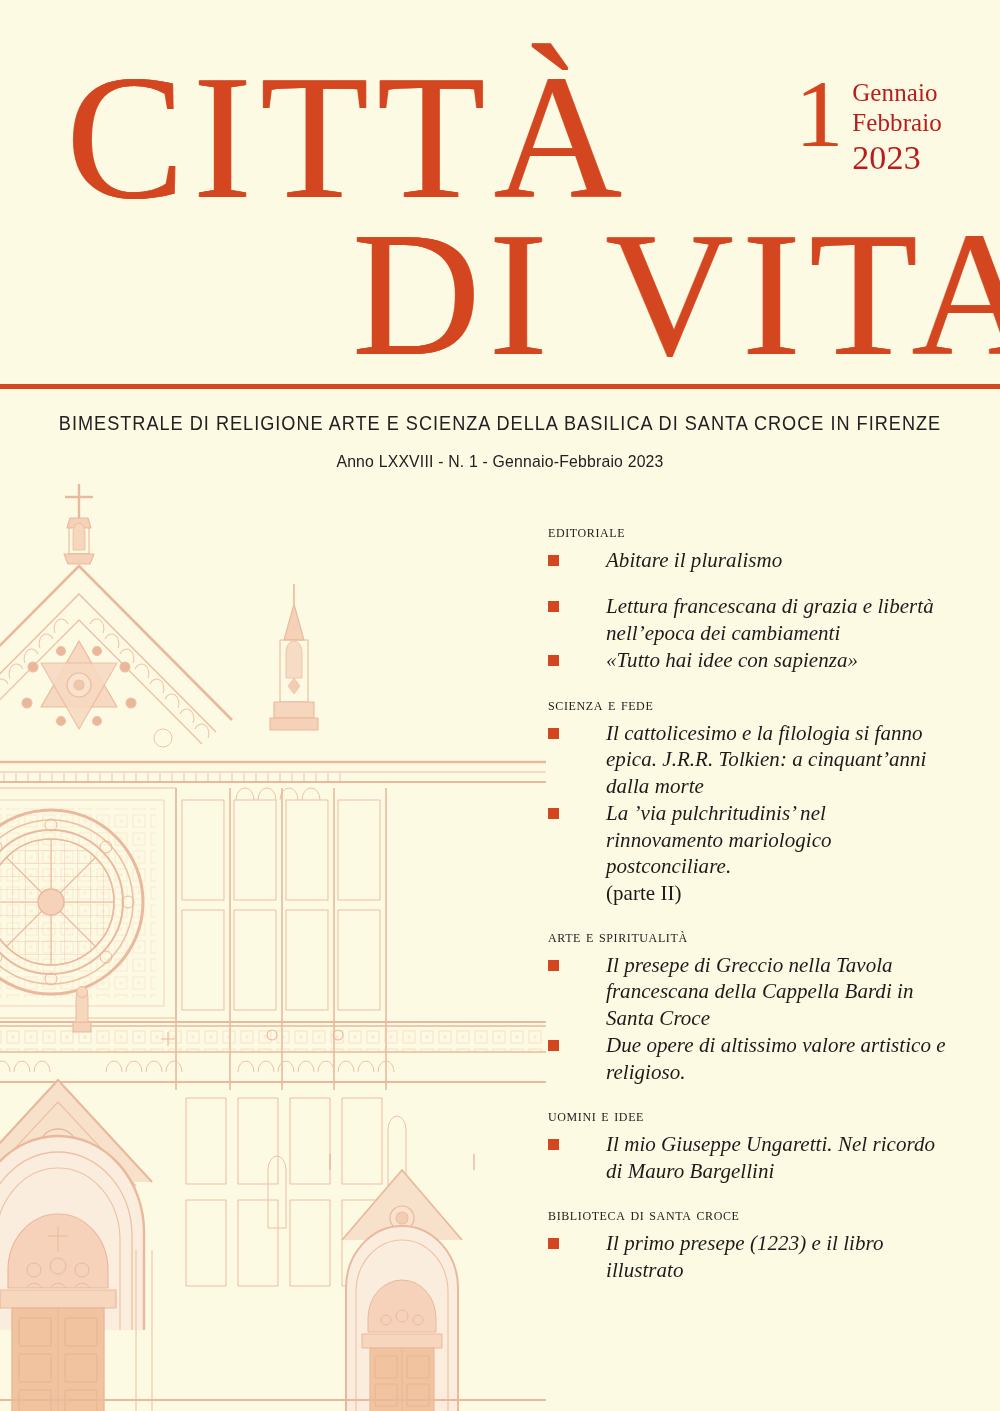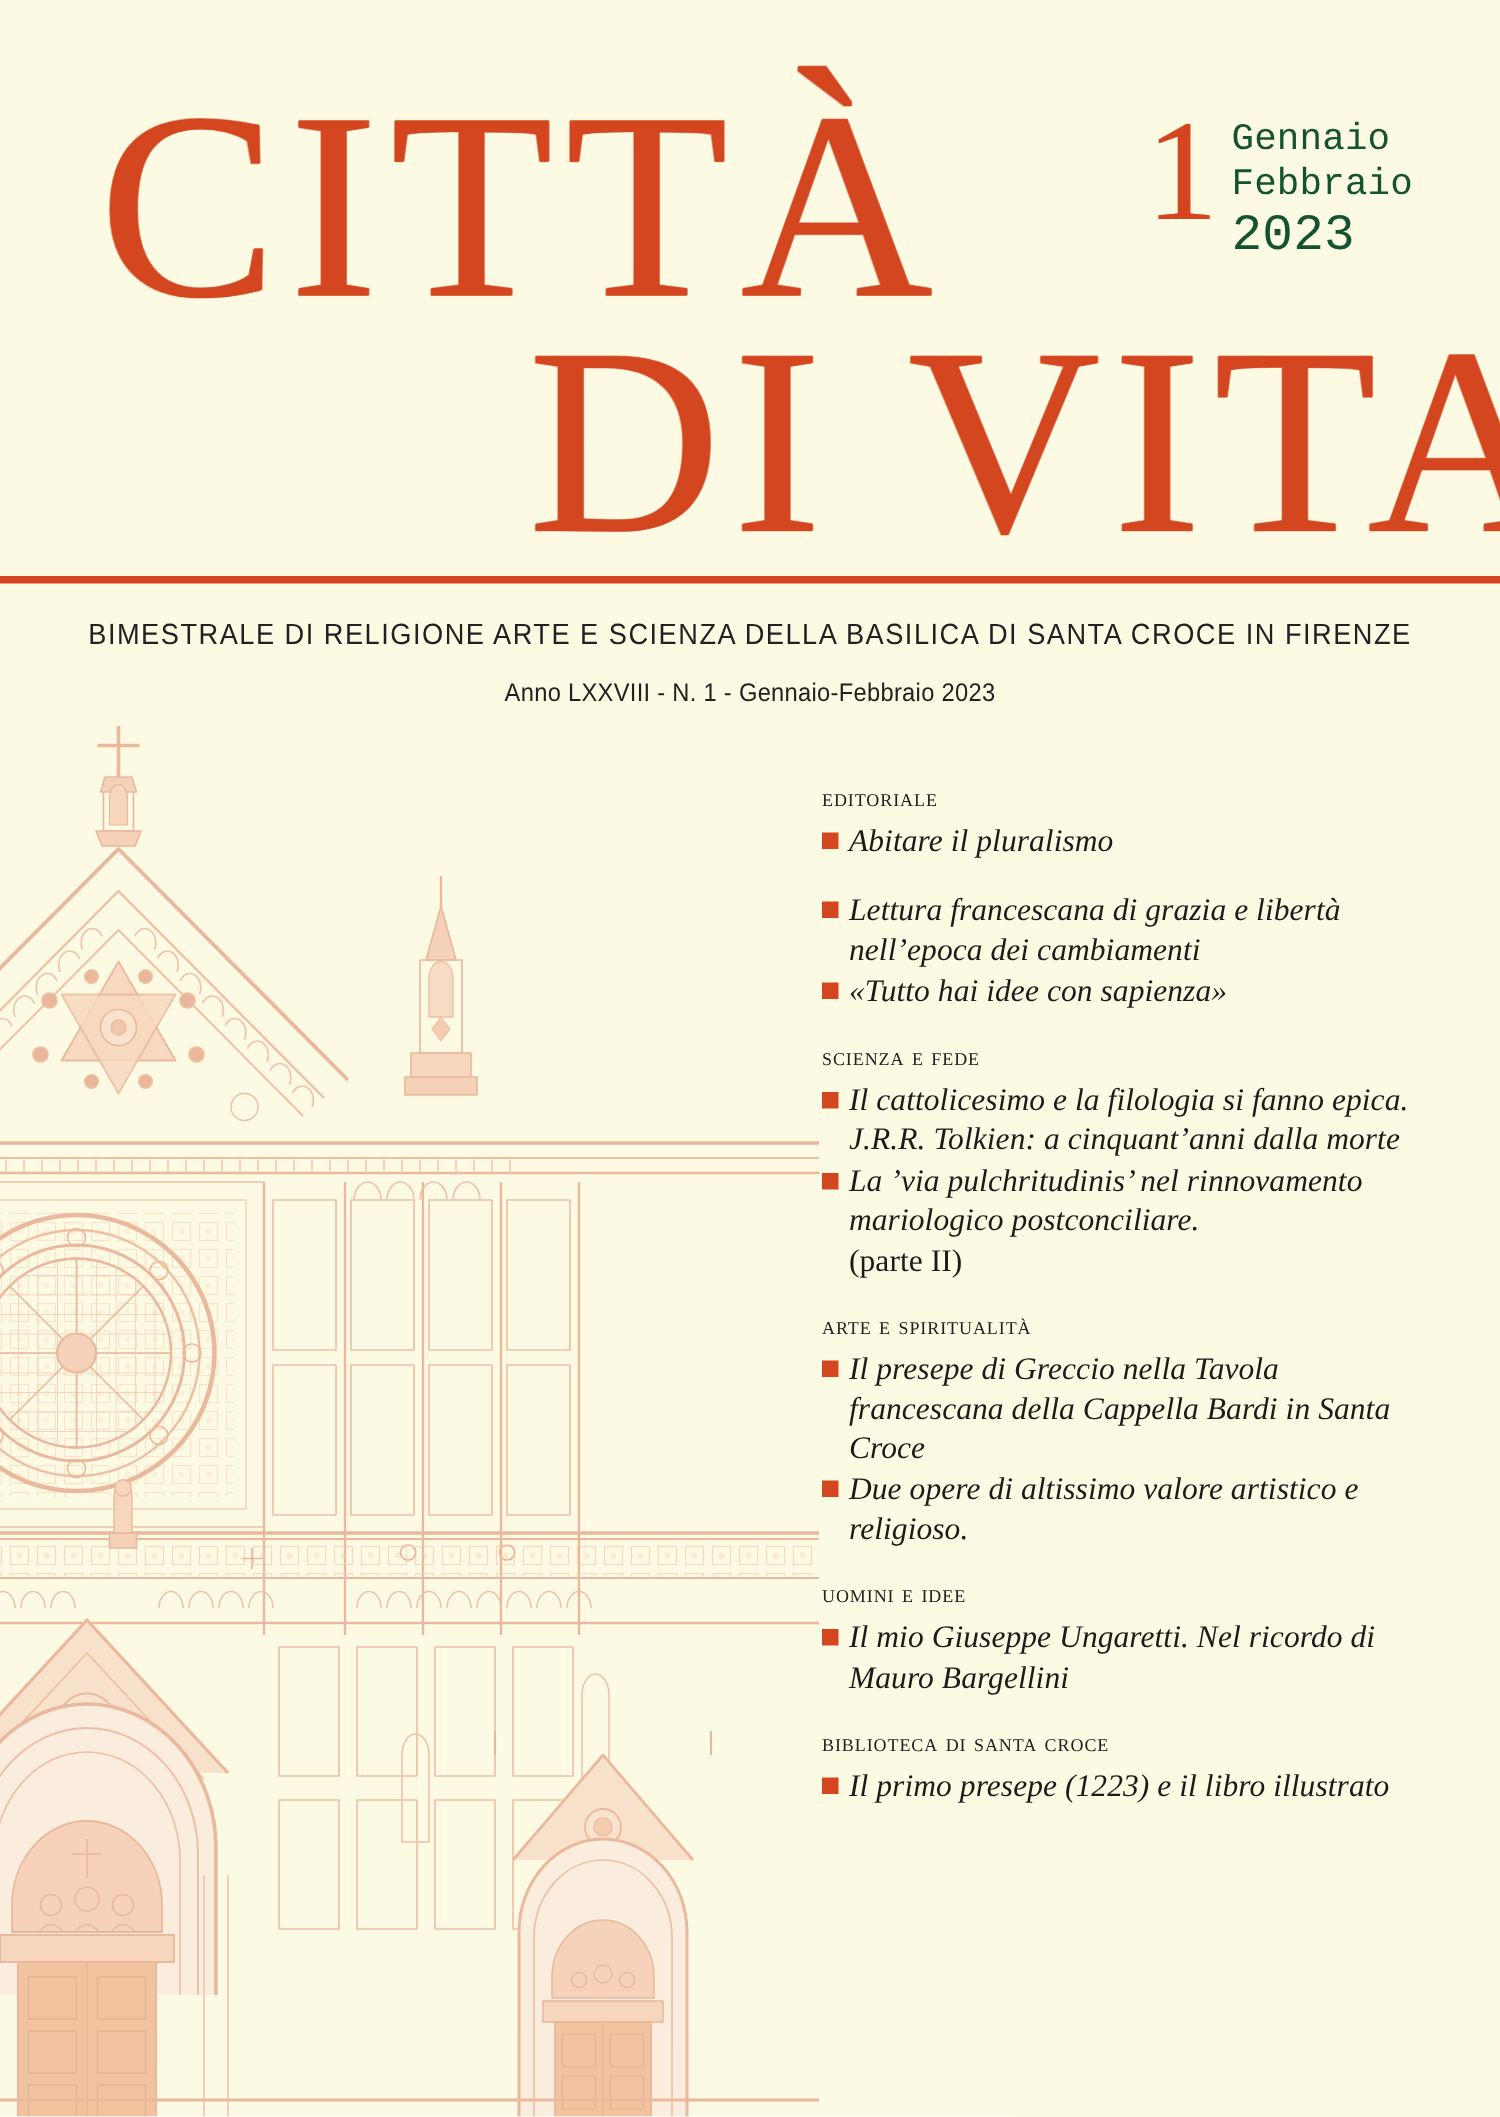--- a/index.html
+++ b/index.html
@@ -78,22 +78,22 @@
   }
   #issue-number {
     color: #d4461f;
     font-size: 96px;
     line-height: 0.88;
     font-family: "Liberation Serif", "DejaVu Serif", serif;
     letter-spacing: 0;
     text-shadow: 0.5px 0 0 rgba(212,70,31,.5), -0.5px 0.3px 0 rgba(212,70,31,.4);
   }
   #issue-dates {
-    color: #14532d;
-    font-family: Liberation Mono, monospace;
+    color: #b91c1c;
+    font-family: Liberation Serif, serif;
     padding-top: 6px;
   }
   #issue-dates .m {
     display: block;
     font-size: 25px;
     line-height: 1.18;
     letter-spacing: 0.005em;
   }
   #issue-dates .y {
     display: block;
@@ -175,20 +175,21 @@
     margin-top: 8px;
     margin-right: 7px;
   }
   .item-text {
     font-family: "Liberation Serif", "DejaVu Serif", serif;
     font-style: italic;
     font-size: 21px;
     line-height: 1.26;
     color: #1d1b1a;
     letter-spacing: 0.002em;
+    margin-left: 40px;
   }
   .item-text .roman { font-style: normal; }
 </style>
 </head>
 <body>
 
 <div id="cover">
 
   <div id="facade-art">
     <svg viewBox="0 0 560 945" xmlns="http://www.w3.org/2000/svg" aria-hidden="true">

